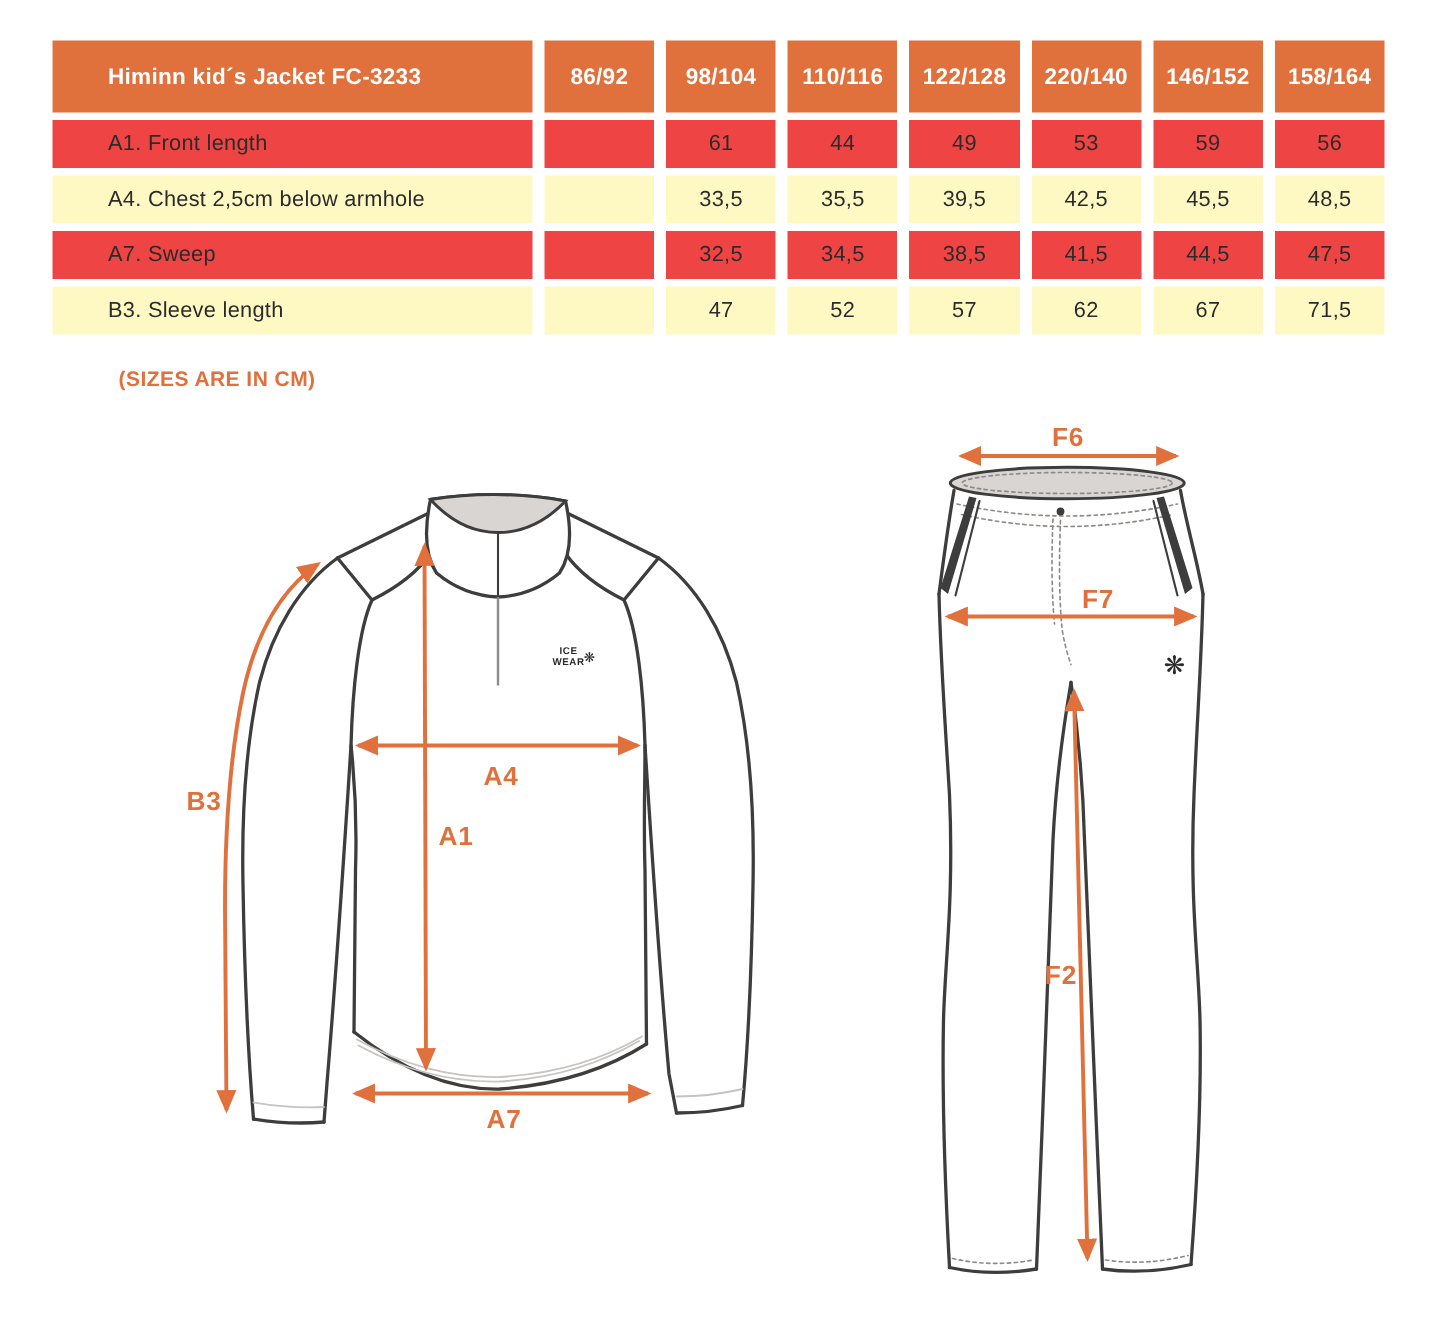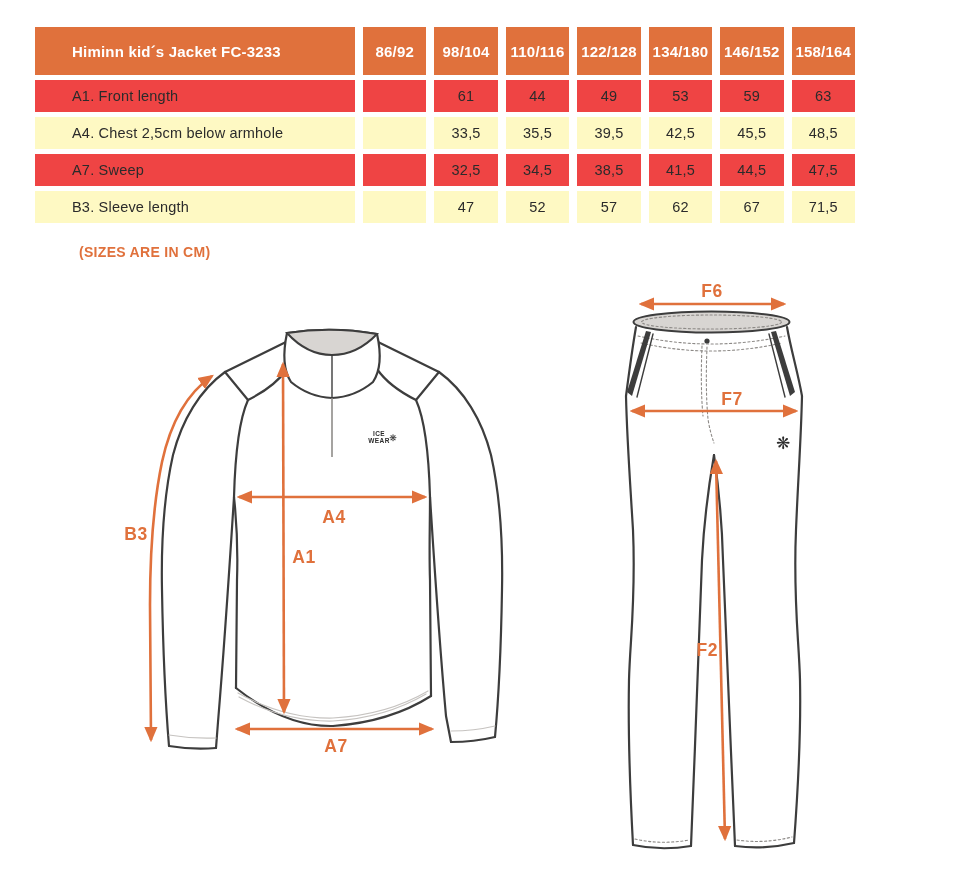--- a/index.html
+++ b/index.html
@@ -3,21 +3,21 @@
 <meta charset="utf-8">
 <style>
   * { margin:0; padding:0; box-sizing:border-box; }
   html,body { background:#ffffff; }
   body {
     width:958px; height:894px; position:relative; overflow:hidden;
     font-family:"Liberation Sans", sans-serif; color:#2b2b2b;
   }
   
   .size-table {
-    position:absolute; left:35px; top:27px; width:820px;
+    position:absolute; left:35px; top:27px; width:888px;
     display:grid;
     grid-template-columns:320px repeat(7, 1fr);
     grid-template-rows:48px repeat(4, 32px);
     column-gap:8px; row-gap:5px;
   }
   .cell { display:flex; align-items:center; justify-content:center; font-size:14.5px; letter-spacing:.2px; }
   .cell.head { background:#E0713C; color:#ffffff; font-weight:bold; font-size:15px; }
   .cell.title-cell { justify-content:flex-start; padding-left:37px; }
   .cell.label { justify-content:flex-start; padding-left:37px; }
   .rA { background:#ef4444; }
@@ -45,32 +45,32 @@
 </style>
 </head>
 <body>
 
 <div class="size-table">
   <div class="cell head title-cell">Himinn kid´s Jacket FC-3233</div>
   <div class="cell head">86/92</div>
   <div class="cell head">98/104</div>
   <div class="cell head">110/116</div>
   <div class="cell head">122/128</div>
-  <div class="cell head">134/180</div>
+  <div class="cell head">220/140</div>
   <div class="cell head">146/152</div>
   <div class="cell head">158/164</div>
 
   <div class="cell label rA">A1. Front length</div>
   <div class="cell val rA"></div>
   <div class="cell val rA">61</div>
   <div class="cell val rA">44</div>
   <div class="cell val rA">49</div>
   <div class="cell val rA">53</div>
   <div class="cell val rA">59</div>
-  <div class="cell val rA">63</div>
+  <div class="cell val rA">56</div>
 
   <div class="cell label rB">A4. Chest 2,5cm below armhole</div>
   <div class="cell val rB"></div>
   <div class="cell val rB">33,5</div>
   <div class="cell val rB">35,5</div>
   <div class="cell val rB">39,5</div>
   <div class="cell val rB">42,5</div>
   <div class="cell val rB">45,5</div>
   <div class="cell val rB">48,5</div>
 

